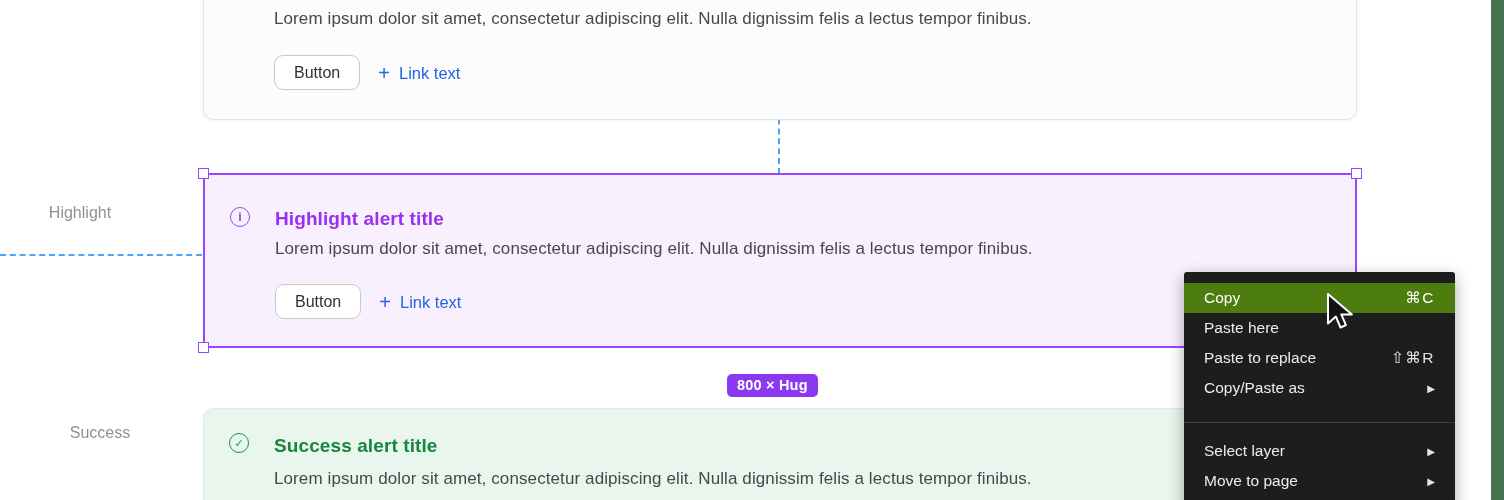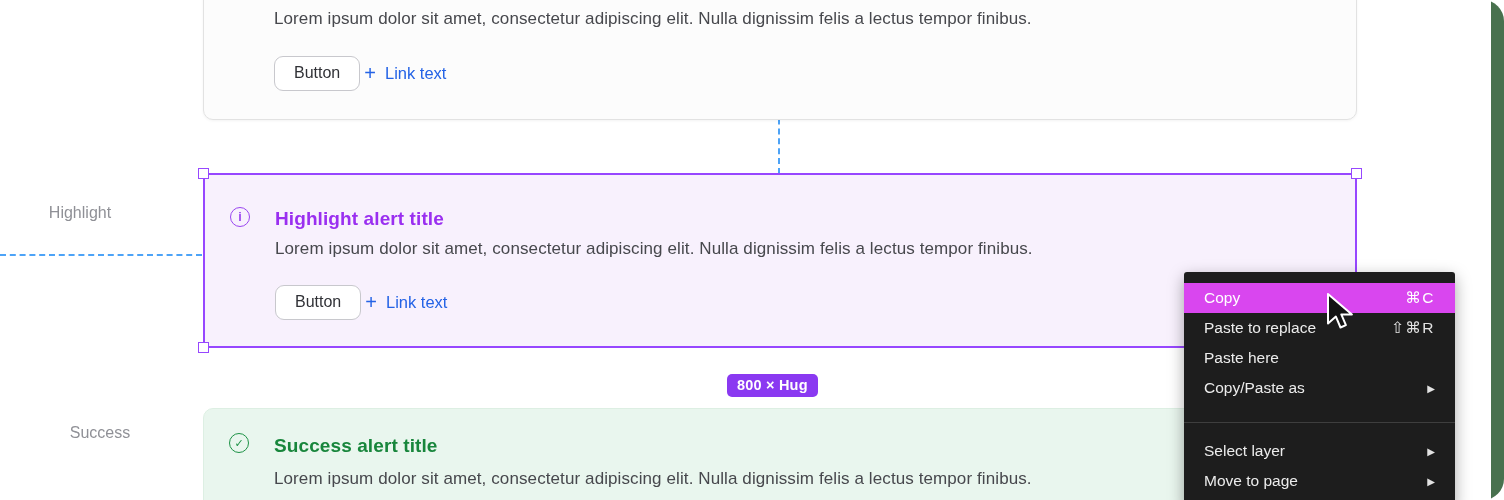--- a/index.html
+++ b/index.html
@@ -1,19 +1,19 @@
 <!DOCTYPE html>
 <html><head>
 <meta charset="utf-8">
 <style>
   * { margin:0; padding:0; box-sizing:border-box; }
   html,body { background:#fff; }
   .canvas {
     position:relative; width:1504px; height:500px; overflow:hidden;
-    background:#ffffff; font-family:"Liberation Sans","DejaVu Sans",sans-serif;border-radius:21px;
+    background:#ffffff; font-family:"Liberation Sans","DejaVu Sans",sans-serif;
   }
 
   
   .guide-v { position:absolute; left:778px; top:0; height:174px; width:0;
              border-left:2px dashed #4da3f7; }
   .guide-h { position:absolute; left:0; top:254px; width:202px; height:0;
              border-top:2px dashed #4da3f7; }
 
   
   .card { position:absolute; left:203px; width:1154px; }
@@ -26,22 +26,22 @@
                    border:1px solid #ddefe3; border-radius:10px; }
 
   .icon-circle { position:absolute; left:25px; width:20px; height:20px;
                  border:1.8px solid currentColor; border-radius:50%;
                  display:flex; align-items:center; justify-content:center;
                  font-size:12.5px; font-weight:700; }
   .alert-title { position:absolute; left:70px; font-size:19px; font-weight:700;
                  letter-spacing:.1px; }
   .alert-body  { position:absolute; left:70px; font-size:17px; color:#47484d;
                  letter-spacing:.1px; white-space:nowrap; }
-  .actions-row { position:absolute; left:70px; display:flex; gap:4px;
-                 align-items:center; height:36px; }
+  .actions-row { position:absolute; left:70px; display:flex; gap:18px;
+                 height:36px; }
   .btn { display:inline-flex; align-items:center; height:35px; padding:0 19px;
          background:#fff; border:1px solid #c8c8cd; border-radius:9px;
          font-size:16px; font-weight:500; color:#303136; }
   .link { display:inline-flex; align-items:center; gap:9px; color:#2463e6;
           font-size:16.5px; font-weight:500; }
   .link .plus { font-size:20px; font-weight:400; line-height:1; }
 
   .hl-title { color:#9a2ff0; }
   .hl-icon  { color:#9a46f0; top:32px; }
   .ok-title { color:#18863c; }
@@ -63,21 +63,21 @@
                font-size:16px; color:#8f9096; }
   .lbl-highlight { top:204px; }
   .lbl-success   { top:424px;padding-left:40px; }
 
   
   .menu { position:absolute; left:1184px; top:272px; width:271px;
           padding:11px 0 12px; background:#1d1d1d; border-radius:3px;
           box-shadow:0 5px 16px rgba(0,0,0,.35); }
   .menu-item { height:30px; display:flex; align-items:center; padding:0 20px;
                font-size:15.5px; color:#ececec; }
-  .menu-item.active { background:#d946ef; color:#ffffff; }
+  .menu-item.active { background:#4d7c0f; color:#ffffff; }
   .menu-item .mi-label { flex:1; }
   .shortcut { letter-spacing:1.5px; color:#e3e3e3; }
   .menu-item.active .shortcut { color:#fff; }
   .arrow { font-size:10px; color:#e3e3e3; }
   .menu-sep { border-top:1px solid #3e3e3e; margin:19px 0 13px; }
 
   
   .cursor { position:absolute; left:1326px; top:292px; }
   .green-bar { position:absolute; left:1491px; top:0; width:13px; height:500px;
                background:#48714e; }
@@ -128,25 +128,25 @@
     <div class="alert-title ok-title" style="top:26px;">Success alert title</div>
     <div class="alert-body" style="top:60px;">Lorem ipsum dolor sit amet, consectetur adipiscing elit. Nulla dignissim felis a lectus tempor finibus.</div>
   </div>
 
   <div class="menu">
     <div class="menu-item active">
       <span class="mi-label">Copy</span>
       <span class="shortcut">⌘C</span>
     </div>
     <div class="menu-item">
+      <span class="mi-label">Paste here</span>
+    </div>
+    <div class="menu-item">
       <span class="mi-label">Paste to replace</span>
       <span class="shortcut">⇧⌘R</span>
-    </div>
-    <div class="menu-item">
-      <span class="mi-label">Paste here</span>
     </div>
     <div class="menu-item">
       <span class="mi-label">Copy/Paste as</span>
       <span class="arrow">▶</span>
     </div>
     <div class="menu-sep"></div>
     <div class="menu-item">
       <span class="mi-label">Select layer</span>
       <span class="arrow">▶</span>
     </div>

